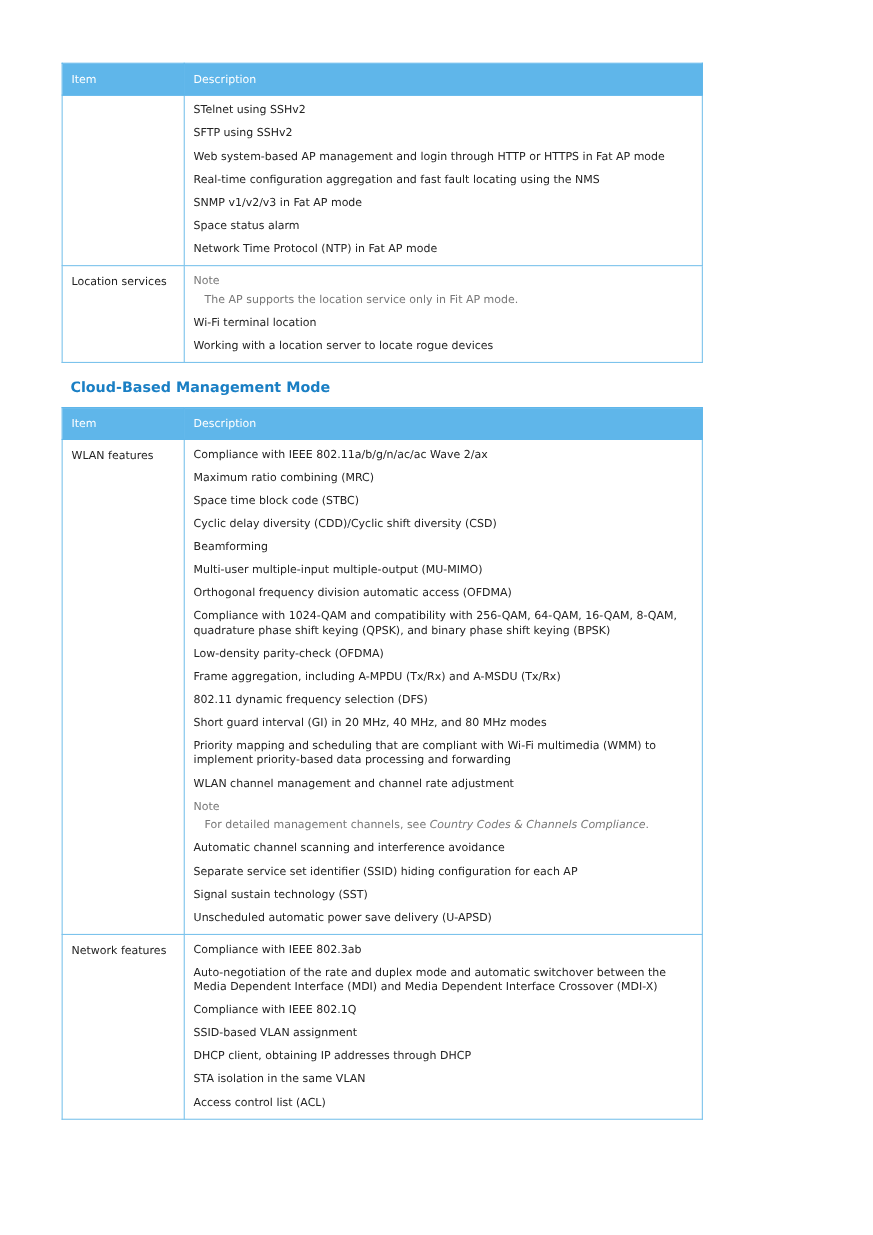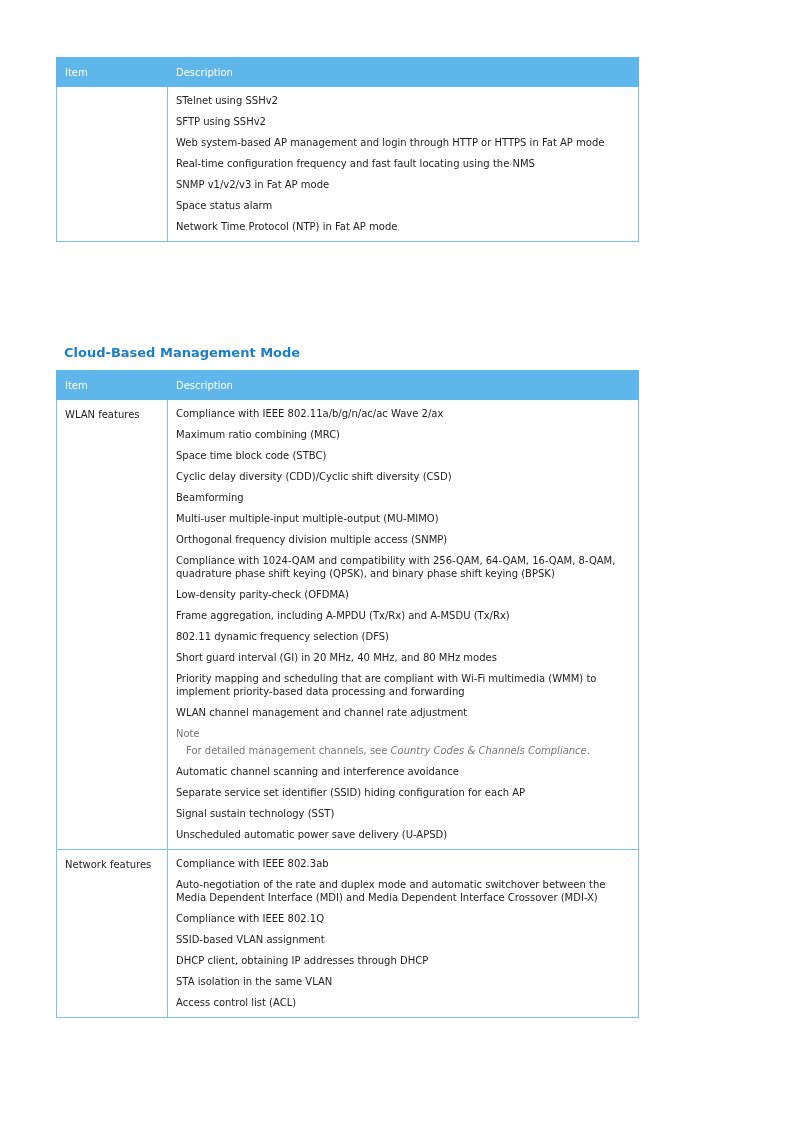--- a/index.html
+++ b/index.html
@@ -27,24 +27,33 @@
       <tr>
     <th class="c1">Item</th>
     <th>Description</th>
   </tr>
   <tr>
     <td class="item"></td>
     <td>
       <div class="line">STelnet using SSHv2</div>
       <div class="line">SFTP using SSHv2</div>
       <div class="line">Web system-based AP management and login through HTTP or HTTPS in Fat AP mode</div>
-      <div class="line">Real-time configuration frequency and fast fault locating using the NMS</div>
+      <div class="line">Real-time configuration aggregation and fast fault locating using the NMS</div>
       <div class="line">SNMP v1/v2/v3 in Fat AP mode</div>
       <div class="line">Space status alarm</div>
       <div class="line">Network Time Protocol (NTP) in Fat AP mode</div>
+    </td>
+  </tr>
+  <tr>
+    <td class="item">Location services</td>
+    <td>
+      <div class="note-label">Note</div>
+      <div class="note-text">The AP supports the location service only in Fit AP mode.</div>
+      <div class="line">Wi-Fi terminal location</div>
+      <div class="line">Working with a location server to locate rogue devices</div>
     </td>
   </tr>
 </tbody>
   </table>
 
 <h2>Cloud-Based Management Mode</h2>
 
 <table class="tbl" style="top:370px">
   <tbody>
       <tr>
@@ -53,21 +62,21 @@
   </tr>
   <tr>
     <td class="item">WLAN features</td>
     <td>
       <div class="line">Compliance with IEEE 802.11a/b/g/n/ac/ac Wave 2/ax</div>
       <div class="line">Maximum ratio combining (MRC)</div>
       <div class="line">Space time block code (STBC)</div>
       <div class="line">Cyclic delay diversity (CDD)/Cyclic shift diversity (CSD)</div>
       <div class="line">Beamforming</div>
       <div class="line">Multi-user multiple-input multiple-output (MU-MIMO)</div>
-      <div class="line">Orthogonal frequency division multiple access (SNMP)</div>
+      <div class="line">Orthogonal frequency division automatic access (OFDMA)</div>
       <div class="line">Compliance with 1024-QAM and compatibility with 256-QAM, 64-QAM, 16-QAM, 8-QAM, quadrature phase shift keying (QPSK), and binary phase shift keying (BPSK)</div>
       <div class="line">Low-density parity-check (OFDMA)</div>
       <div class="line">Frame aggregation, including A-MPDU (Tx/Rx) and A-MSDU (Tx/Rx)</div>
       <div class="line">802.11 dynamic frequency selection (DFS)</div>
       <div class="line">Short guard interval (GI) in 20 MHz, 40 MHz, and 80 MHz modes</div>
       <div class="line">Priority mapping and scheduling that are compliant with Wi-Fi multimedia (WMM) to implement priority-based data processing and forwarding</div>
       <div class="line">WLAN channel management and channel rate adjustment</div>
       <div class="note-label">Note</div>
       <div class="note-text"><span>For detailed management channels, see </span><i>Country Codes &amp; Channels Compliance</i><span>.</span></div>
       <div class="line">Automatic channel scanning and interference avoidance</div>

